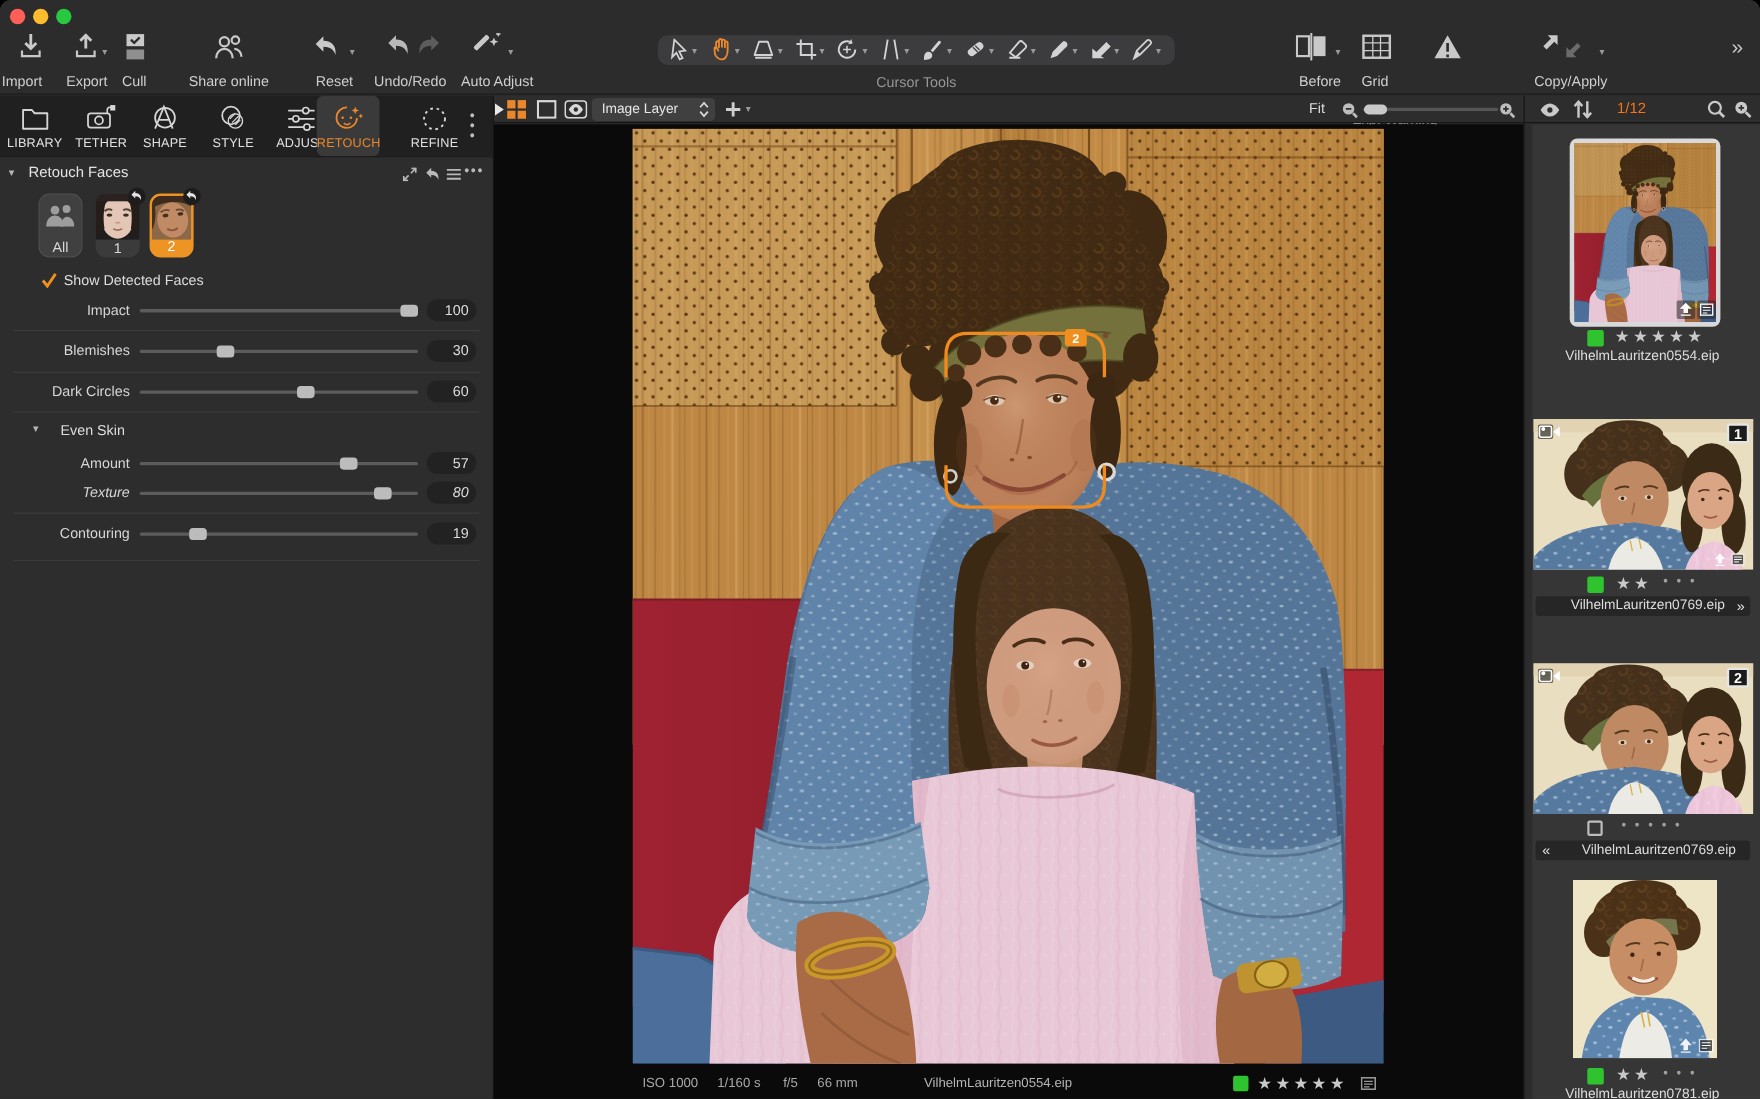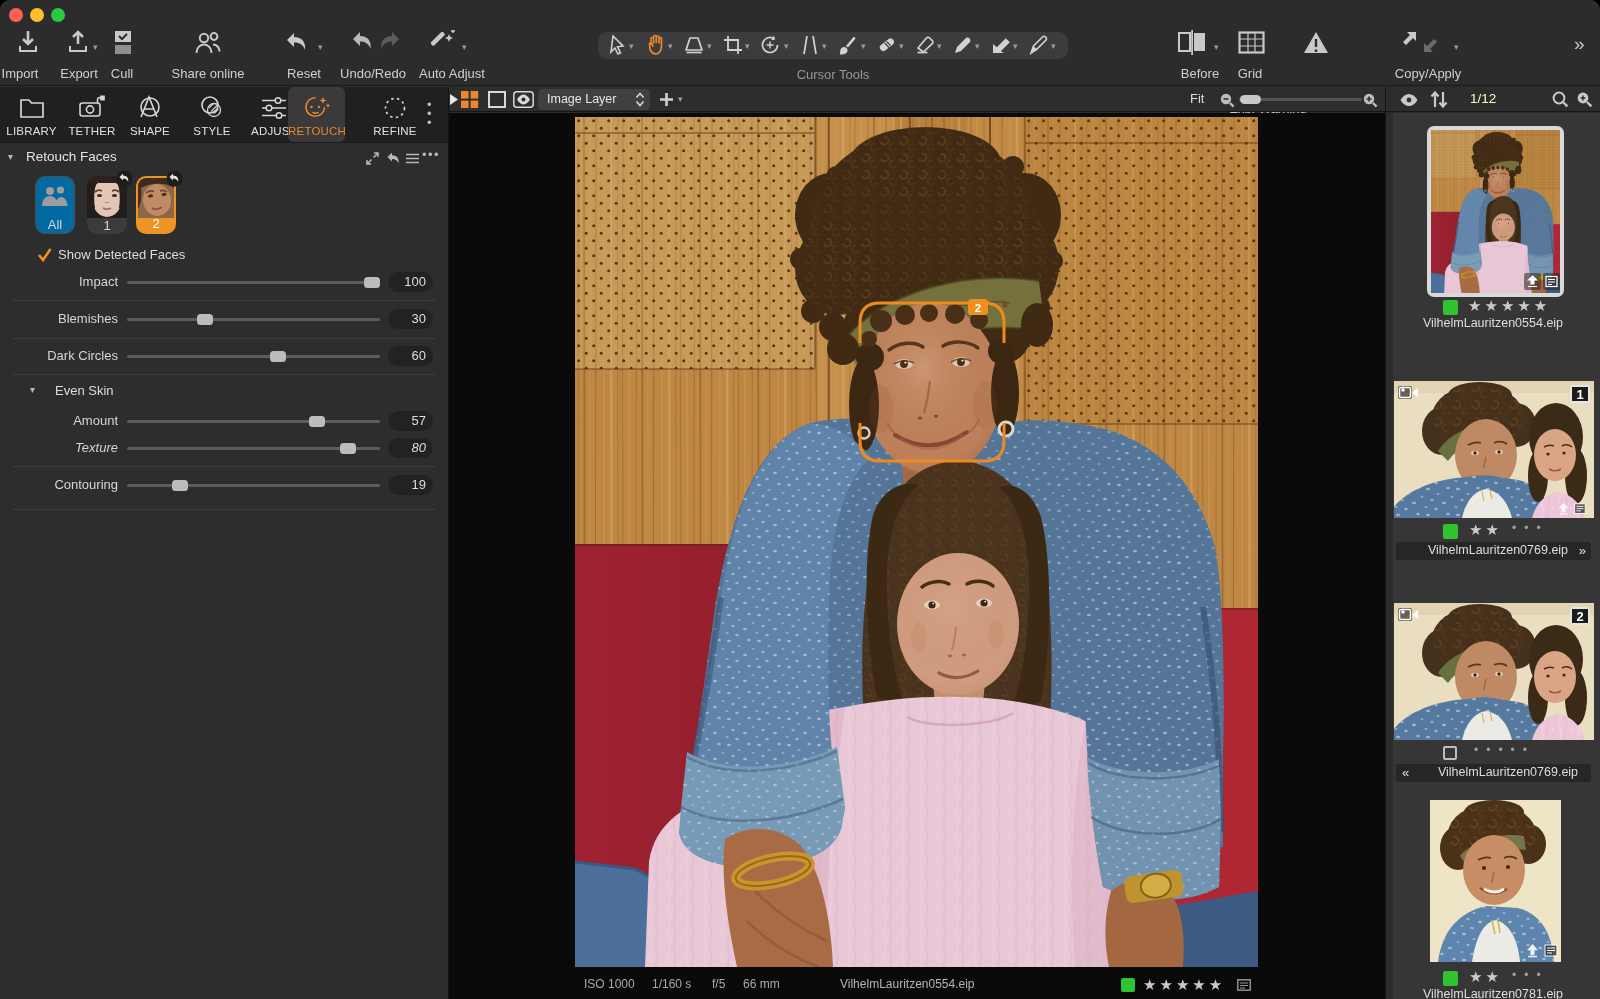--- a/index.html
+++ b/index.html
@@ -276,21 +276,21 @@
     </svg>
     <svg style="position:absolute; left:386px; top:3px;" width="14" height="13" viewBox="0 0 14 13">
       <path d="M6 0.5 L1.5 5 6 9.5 V7 c3.5 0 5.5 1.5 6.5 4.5 0.6-5-1.5-8-6.5-8.2z" fill="#b8b8b8"></path>
     </svg>
     <svg style="position:absolute; left:406px; top:4px;" width="13" height="11" viewBox="0 0 13 11">
       <path d="M0 1.5 h13 M0 5.5 h13 M0 9.5 h13" stroke="#b8b8b8" stroke-width="1.6"></path>
     </svg>
     <div style="position:absolute; left:422px; top:-2px; color:#b8b8b8; font-size:13px; letter-spacing:1.5px;">•••</div>
   </div>
 
-  <div class="chip" style="left:35px; background:#0369a1; border:1px solid #4e4e4e;">
+  <div class="chip" style="left:35px; background:#404040; border:1px solid #4e4e4e;">
     <svg style="margin:7px auto 0; display:block;" width="28" height="26" viewBox="0 0 28 26">
       <circle cx="9" cy="7" r="4" fill="#9d9d9d"></circle>
       <path d="M1 22 c0-6 3.5-10 8-10 s8 4 8 10z" fill="#9d9d9d"></path>
       <circle cx="19.5" cy="6" r="3.6" fill="#9d9d9d"></circle>
       <path d="M14 22 c0.5-5.5 3-9 6-9 3.5 0 6.5 3.5 6.5 9z" fill="#9d9d9d"></path>
     </svg>
     <div class="chipnum">All</div>
   </div>
   <div class="chip" style="left:87px; background:#3b3b3b; overflow:hidden;">
     <svg width="40" height="42" viewBox="0 0 40 42">
@@ -684,21 +684,21 @@
 
 <div id="fsbar">
   <svg style="position:absolute; left:13px; top:6px;" width="20" height="14" viewBox="0 0 20 14">
     <path d="M1.5 7 c2.4-4 5.4-6 8.5-6 s6.1 2 8.5 6 c-2.4 4-5.4 6-8.5 6 s-6.1-2-8.5-6z" fill="#c9c9c9"></path>
     <circle cx="10" cy="7" r="2.4" fill="#2d2d2d"></circle>
   </svg>
   <svg style="position:absolute; left:44px; top:4px;" width="18" height="17" viewBox="0 0 18 17">
     <path d="M5 16 V2 M1.5 5.5 L5 1.5 8.5 5.5" stroke="#c9c9c9" stroke-width="2.2" fill="none"></path>
     <path d="M13 1 v14 M9.5 11.5 L13 15.5 l3.5-4" stroke="#c9c9c9" stroke-width="2.2" fill="none"></path>
   </svg>
-  <span style="position:absolute; left:84px; top:4px; font-size:13.5px; color:#fef9c3;">1/12</span>
+  <span style="position:absolute; left:84px; top:4px; font-size:13.5px; color:#f97316;">1/12</span>
   <svg style="position:absolute; left:166px; top:4px;" width="17" height="17" viewBox="0 0 17 17">
     <circle cx="7" cy="7" r="5.4" fill="none" stroke="#c9c9c9" stroke-width="2"></circle>
     <path d="M11 11 l4.4 4.4" stroke="#c9c9c9" stroke-width="2.4"></path>
   </svg>
   <svg style="position:absolute; left:190px; top:4px;" width="17" height="17" viewBox="0 0 17 17">
     <circle cx="7" cy="7" r="5.4" fill="#c9c9c9"></circle>
     <path d="M11 11 l4.4 4.4" stroke="#c9c9c9" stroke-width="2.4"></path>
     <path d="M4.5 7 h5 M7 4.5 v5" stroke="#2d2d2d" stroke-width="1.5"></path>
   </svg>
 </div>

